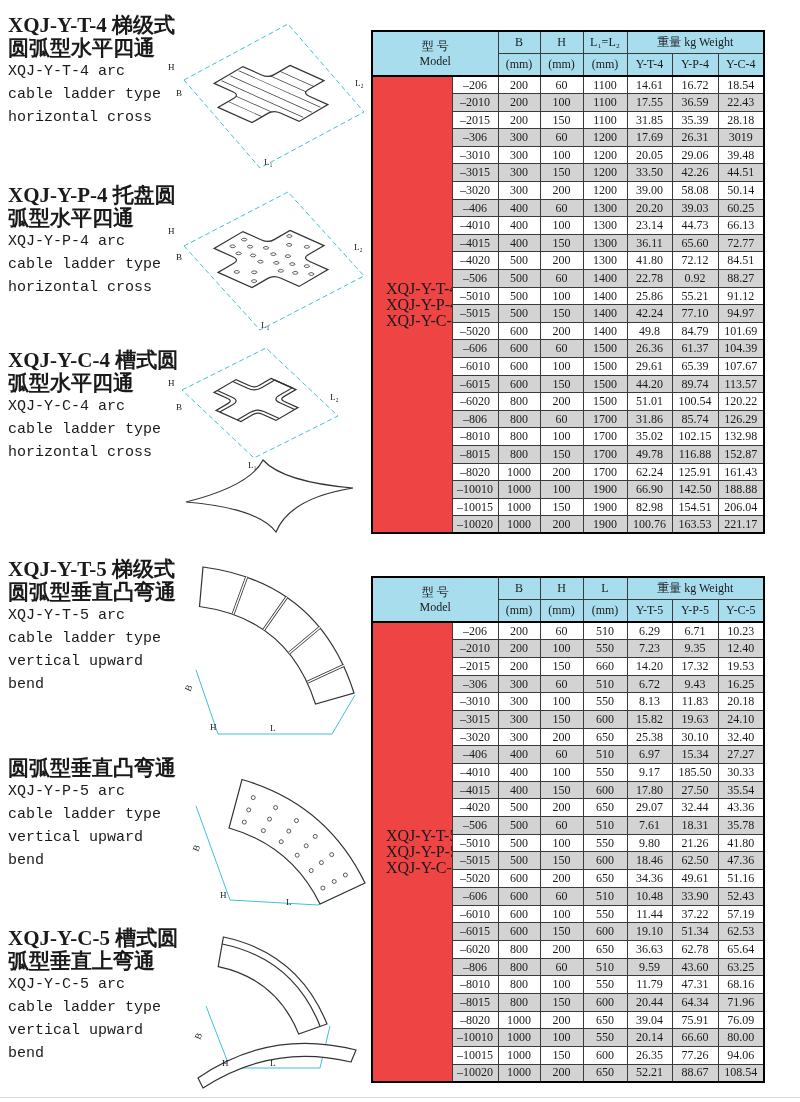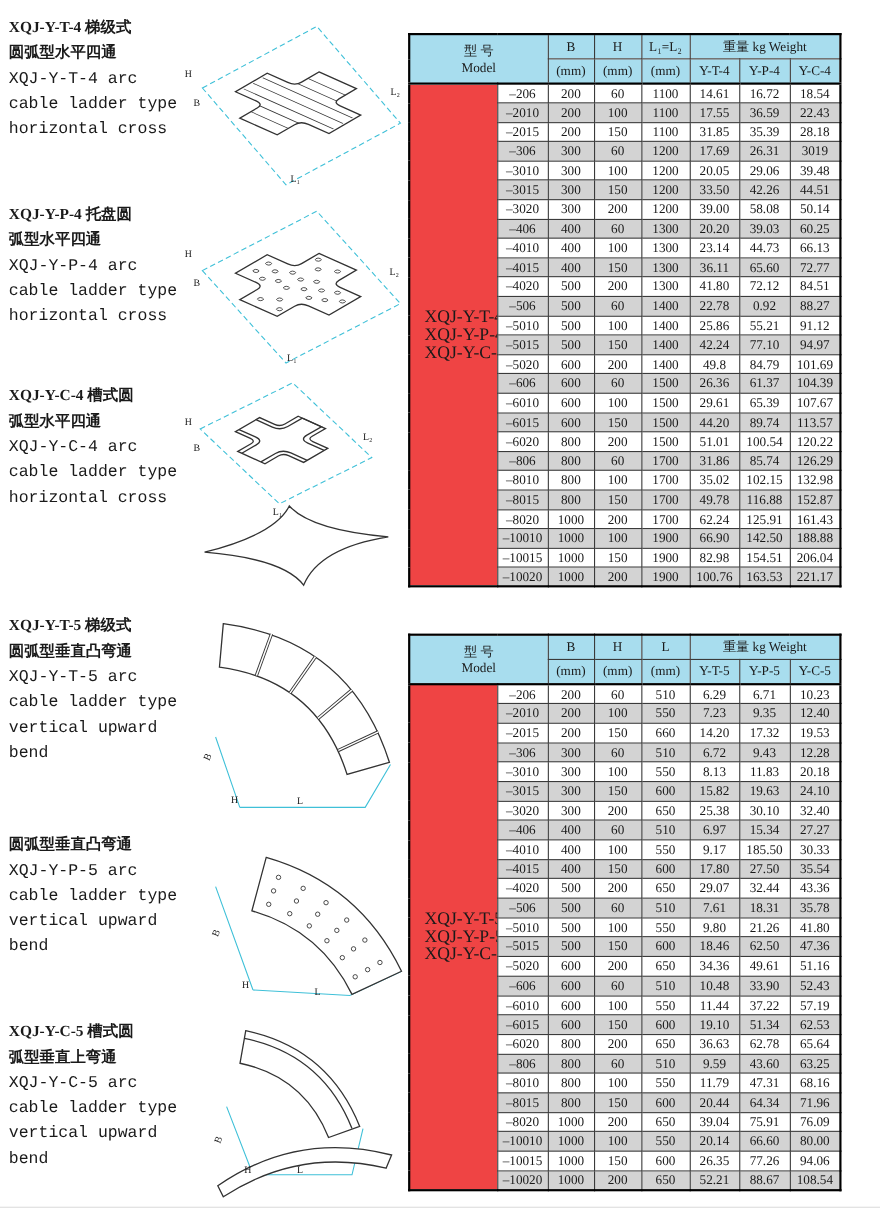--- a/index.html
+++ b/index.html
@@ -1,21 +1,21 @@
 <!DOCTYPE html>
 <html style="--header_bg: #a8ddee; --row_alt: #d3d3d3; --dim: #3fc0d8; --rule: #dcdcdc;"><head>
 <meta charset="utf-8">
 <style>
   html,body{margin:0;padding:0;background:#fff;}
   #page{position:relative;width:800px;height:1102px;background:#fff;overflow:hidden;
         font-family:"Liberation Serif","DejaVu Serif",serif;color:#1a1a1a;}
 
   
   .block{position:absolute;left:8px;width:172px;}
-  .block .cn{font-weight:bold;font-size:14px;line-height:23px;}
+  .block .cn{font-weight:bold;font-size:21px;line-height:23px;}
   .block .en{font-size:15px;line-height:23px;font-family:Liberation Mono, monospace;}
 
   
   .tblwrap{position:absolute;left:371px;width:393px;}
   table{width:100%;table-layout:fixed;border-collapse:collapse;border:2px solid #000;}
   th,td{border:1px solid #3a3a3a;padding:0;text-align:center;vertical-align:middle;
         font-size:12px;line-height:1.05;font-weight:normal;overflow:hidden;white-space:nowrap;}
   thead th{background:var(--header_bg);height:21px;}
   thead tr:last-child th{border-bottom:2px solid #000;}
   th.model-h{border-bottom:2px solid #000;}
@@ -560,21 +560,21 @@
             <td>17.32</td>
             <td>19.53</td>
           </tr>
           <tr>
             <td>–306</td>
             <td>300</td>
             <td>60</td>
             <td>510</td>
             <td>6.72</td>
             <td>9.43</td>
-            <td>12.28</td>
+            <td>16.25</td>
           </tr>
           <tr>
             <td>–3010</td>
             <td>300</td>
             <td>100</td>
             <td>550</td>
             <td>8.13</td>
             <td>11.83</td>
             <td>20.18</td>
           </tr>

